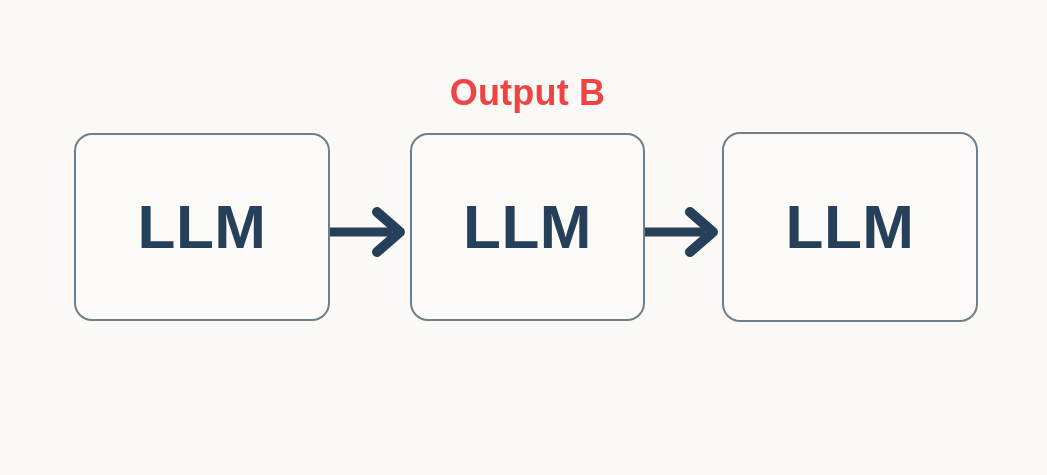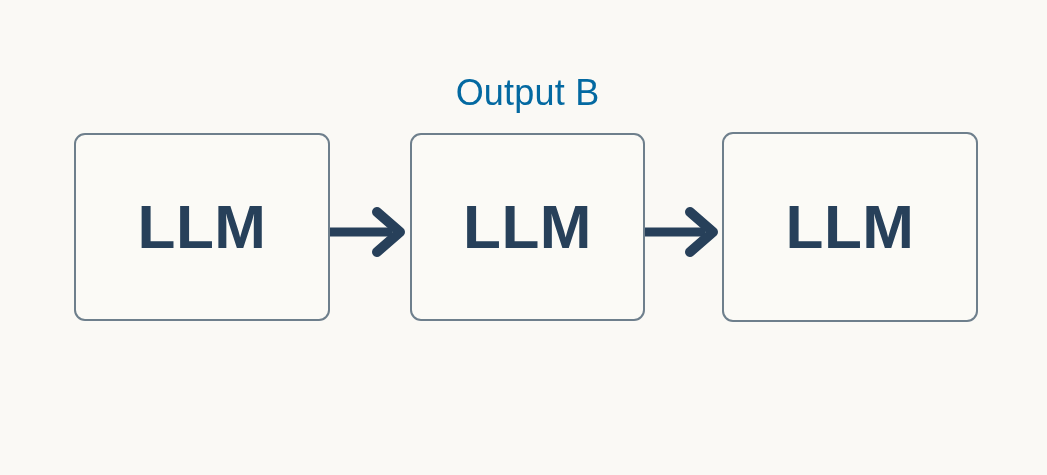--- a/index.html
+++ b/index.html
@@ -19,21 +19,21 @@
     height: 475px;
     background: #faf9f5;
   }
 
   
   .node-box {
     position: absolute;
     box-sizing: border-box;
     background: #fbfaf6;
     border: 2.5px solid #6e7f8c;
-    border-radius: 11px;
+    border-radius: 18px;
     display: flex;
     align-items: center;
     justify-content: center;
   }
   .node-label {
     font-size: 62px;
     font-weight: bold;
     color: #27405a;
     letter-spacing: 0.5px;
     line-height: 1;
@@ -51,22 +51,22 @@
     height: 56px;
   }
   #arrow-1 { left: 330px; width: 82px; }
   #arrow-2 { left: 645px; width: 79px; }
   .connector svg { display: block; width: 100%; height: 100%; overflow: visible; }
 
   
   .edge-caption {
     position: absolute;
     font-size: 36px;
-    font-weight: normal;
-    color: #0369a1;
+    font-weight: bold;
+    color: #ef4444;
     letter-spacing: 0.2px;
     white-space: nowrap;
     user-select: none;
   }
   #caption-output-a {
     left: 74px;
     width: 256px;
     top: 342px;
     text-align: center;
   }

